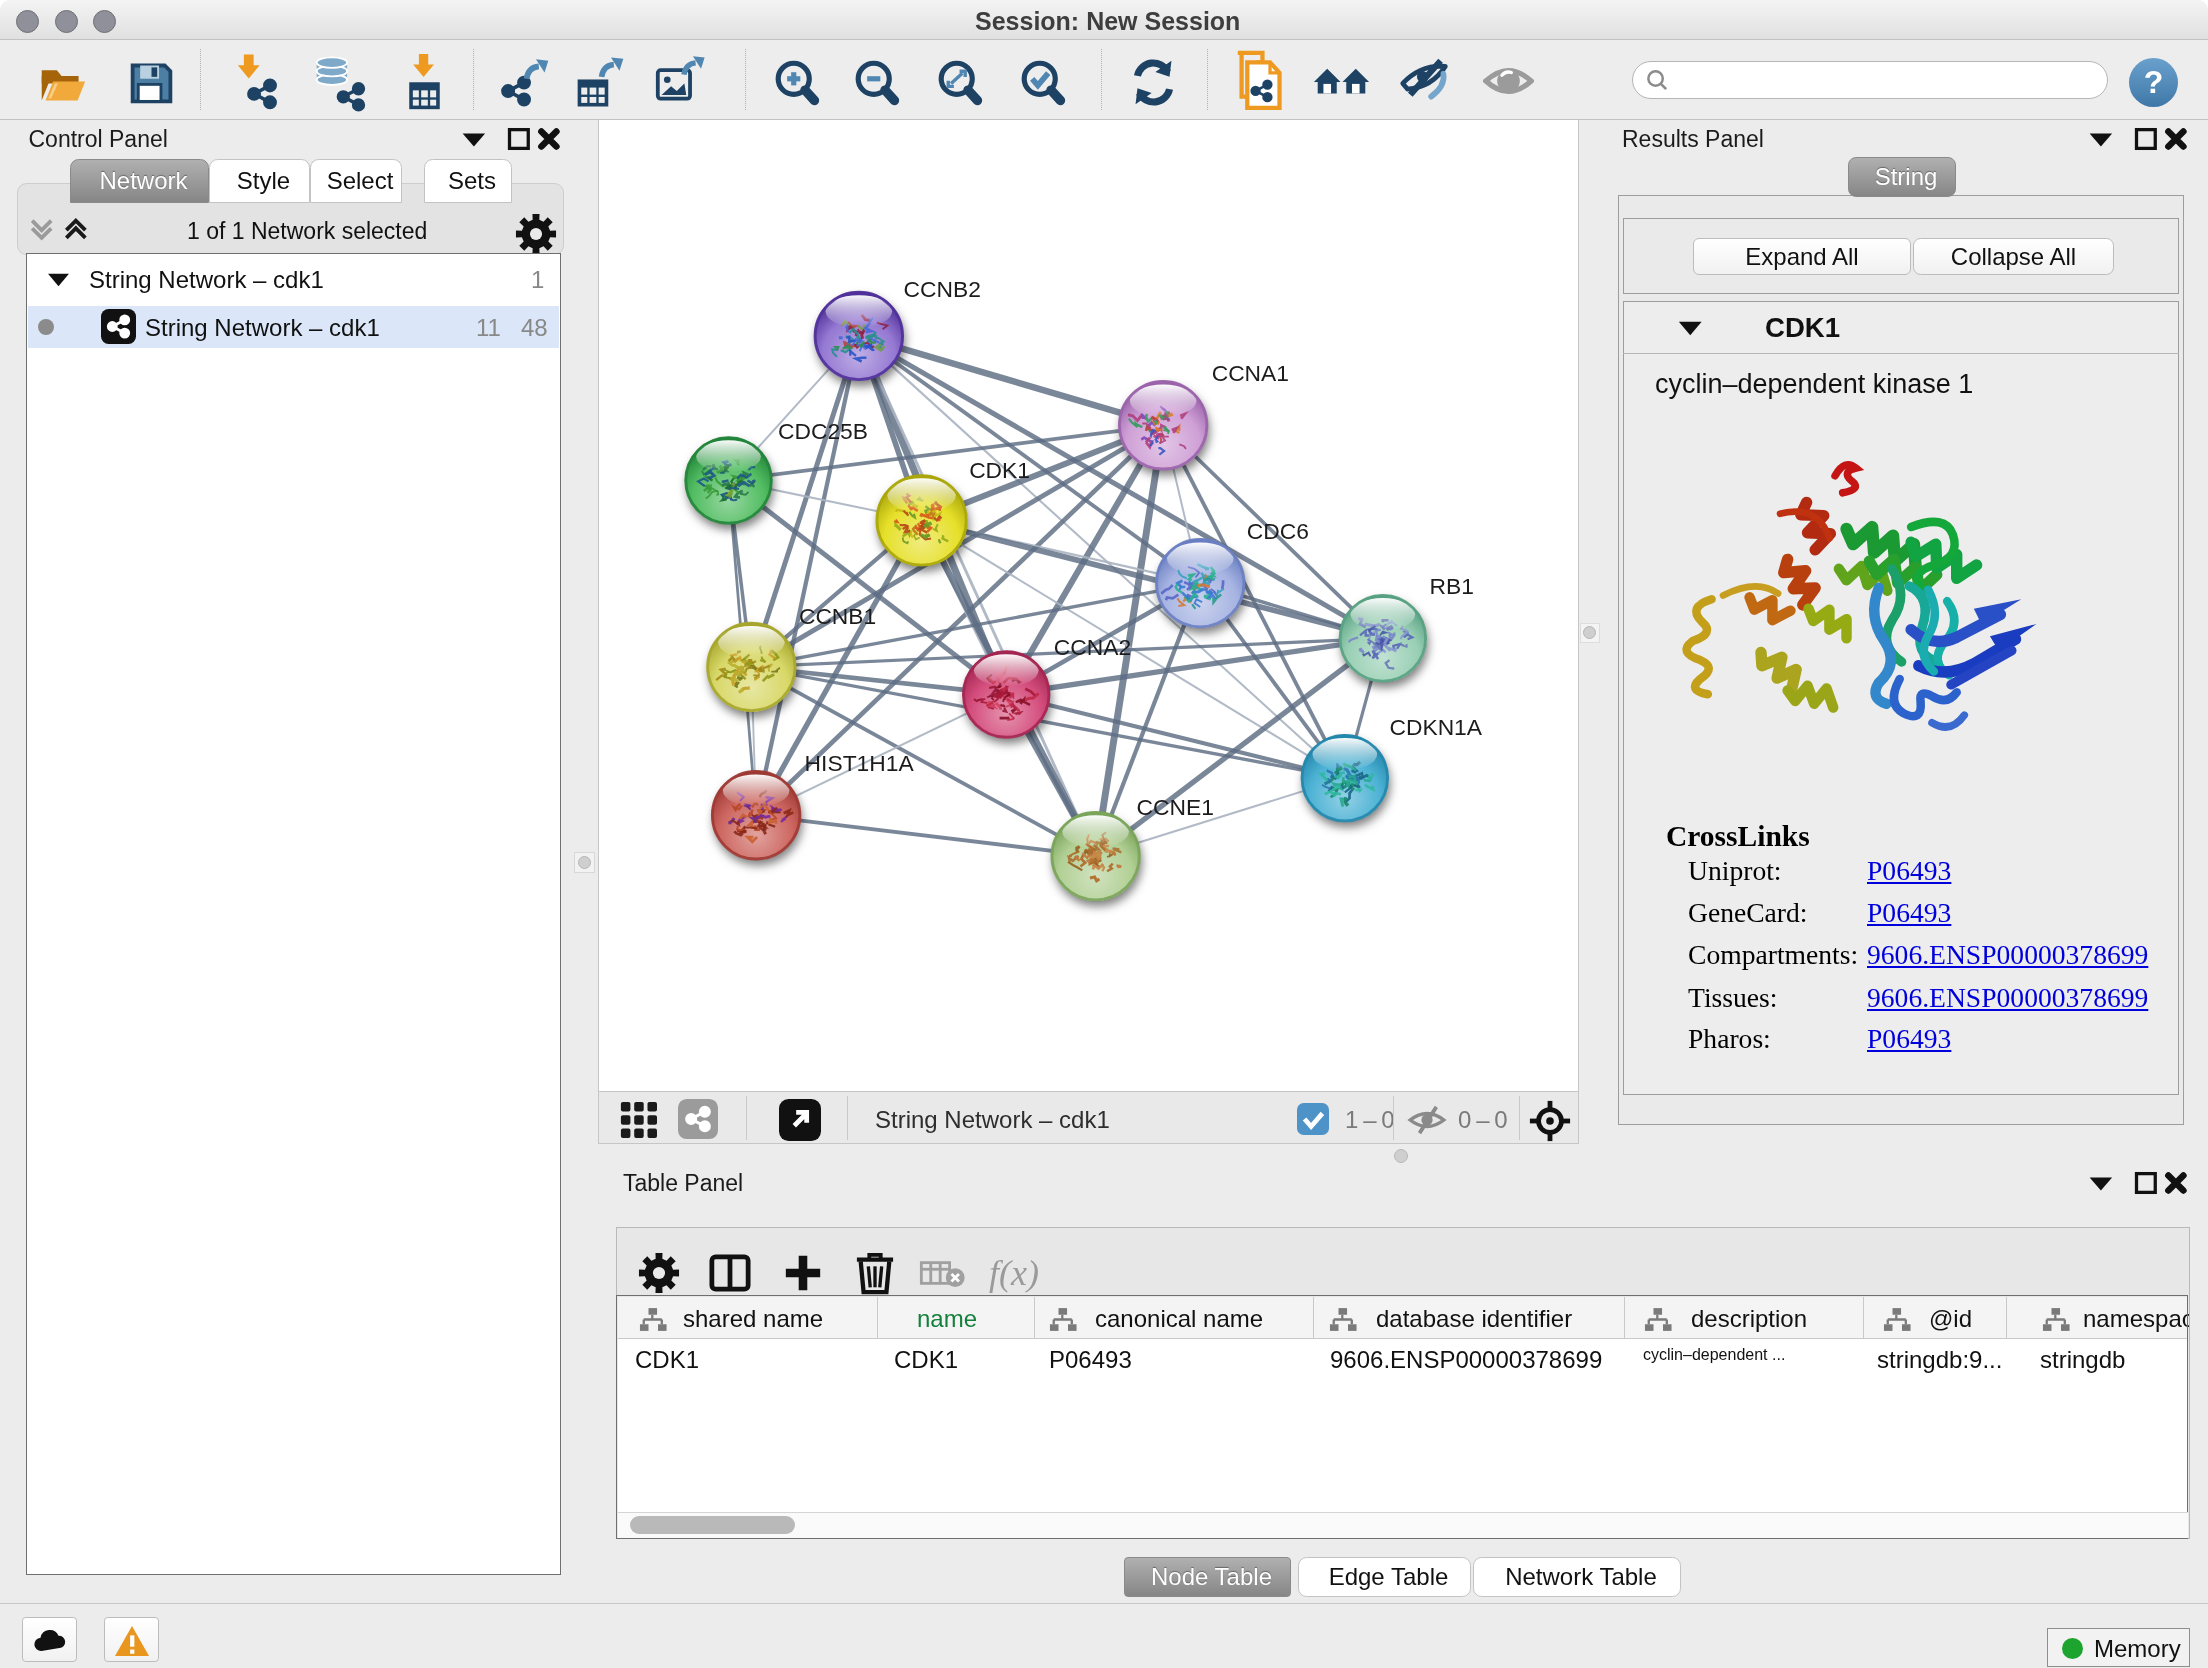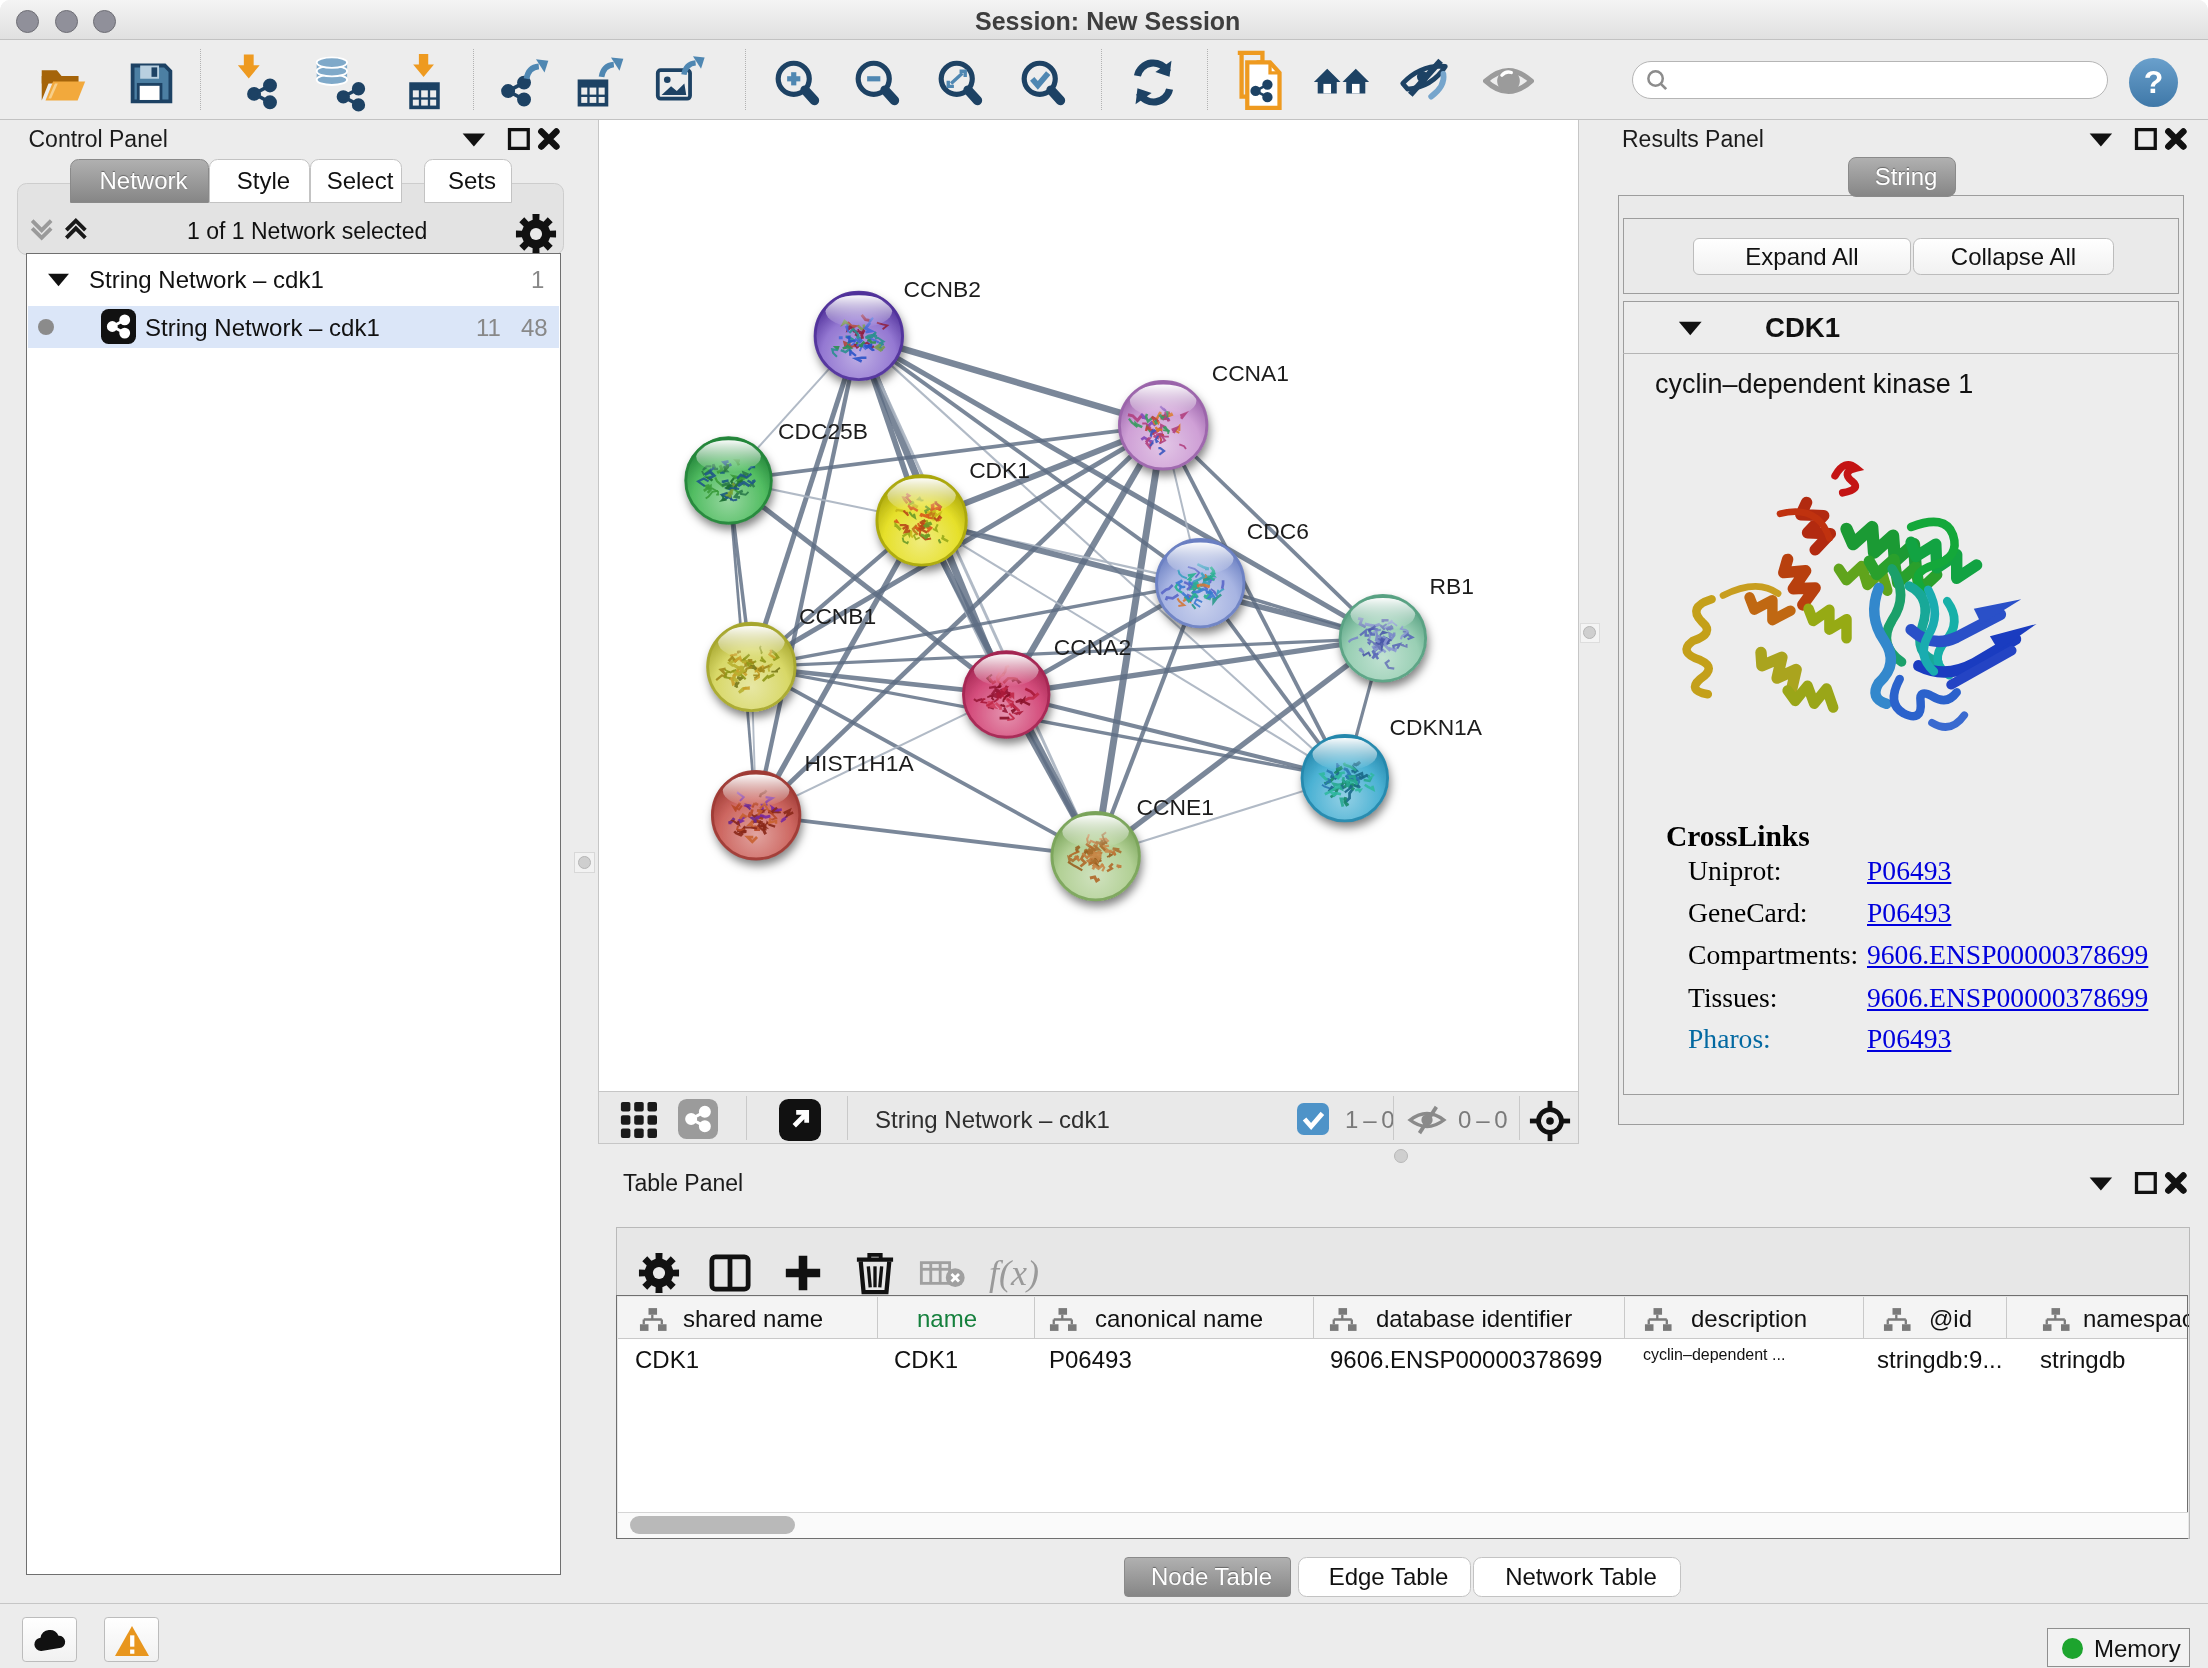--- a/index.html
+++ b/index.html
@@ -1057,21 +1057,21 @@
     </svg>
     <div class="txt" style="left:1666px;top:820px;font-size:29.5px;font-weight:bold;font-family:'Liberation Serif',serif;color:#000">CrossLinks</div>
     <div class="txt" style="left:1688px;top:855px;font-size:27.6px;font-family:'Liberation Serif',serif;color:#000">Uniprot:</div>
     <div class="txt" style="left:1867px;top:855px;font-size:27.6px;font-family:'Liberation Serif',serif"><a class="lnk" href="#">P06493</a></div>
     <div class="txt" style="left:1688px;top:897px;font-size:27.6px;font-family:'Liberation Serif',serif;color:#000">GeneCard:</div>
     <div class="txt" style="left:1867px;top:897px;font-size:27.6px;font-family:'Liberation Serif',serif"><a class="lnk" href="#">P06493</a></div>
     <div class="txt" style="left:1688px;top:939px;font-size:27.6px;font-family:Liberation Serif, serif;color:#000">Compartments:</div>
     <div class="txt" style="left:1867px;top:939px;font-size:27.6px;font-family:'Liberation Serif',serif"><a class="lnk" href="#">9606.ENSP00000378699</a></div>
     <div class="txt" style="left:1688px;top:982px;font-size:27.6px;font-family:'Liberation Serif',serif;color:#000">Tissues:</div>
     <div class="txt" style="left:1867px;top:982px;font-size:27.6px;font-family:'Liberation Serif',serif"><a class="lnk" href="#">9606.ENSP00000378699</a></div>
-    <div class="txt" style="left:1688px;top:1023px;font-size:27.6px;font-family:'Liberation Serif',serif;color:#0369a1">Pharos:</div>
+    <div class="txt" style="left:1688px;top:1023px;font-size:27.6px;font-family:'Liberation Serif',serif;color:#000000">Pharos:</div>
     <div class="txt" style="left:1867px;top:1023px;font-size:27.6px;font-family:'Liberation Serif',serif"><a class="lnk" href="#">P06493</a></div>
     <div class="abs" style="left:1580px;top:623px;width:20px;height:20px;background:#f4f4f4;border:1px solid #ddd"></div>
     <div class="abs" style="left:1583px;top:626px;width:13.3px;height:13.3px;border-radius:50%;background:#cfcfcf;border:1px solid #b5b5b5"></div>
     <div class="txt panel-title" style="left:623px;top:1170px">Table Panel</div>
     <svg style="position:absolute;left:2087px;top:1168px" width="114" height="30" viewBox="0 0 120 32">
       <path d="M2 10 l24 0 -12 14 z" fill="#111111"></path>
       <rect x="52" y="6" width="20" height="20" fill="none" stroke="#111111" stroke-width="3.5"></rect>
       <path d="M86 8 l16 16 M102 8 l-16 16" stroke="#111111" stroke-width="7" stroke-linecap="round"></path>
     </svg>
     <div class="abs" style="left:616px;top:1227px;width:1574px;height:312px;background:#e7e7e7;border:1px solid #b9b9b9"></div>

